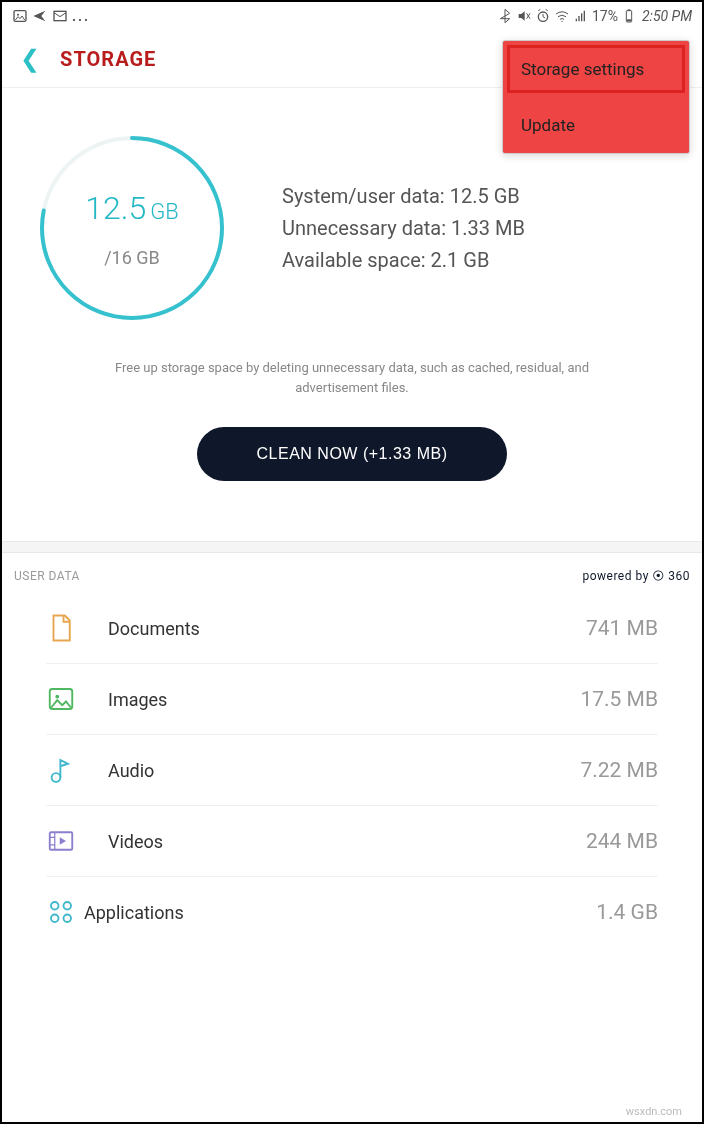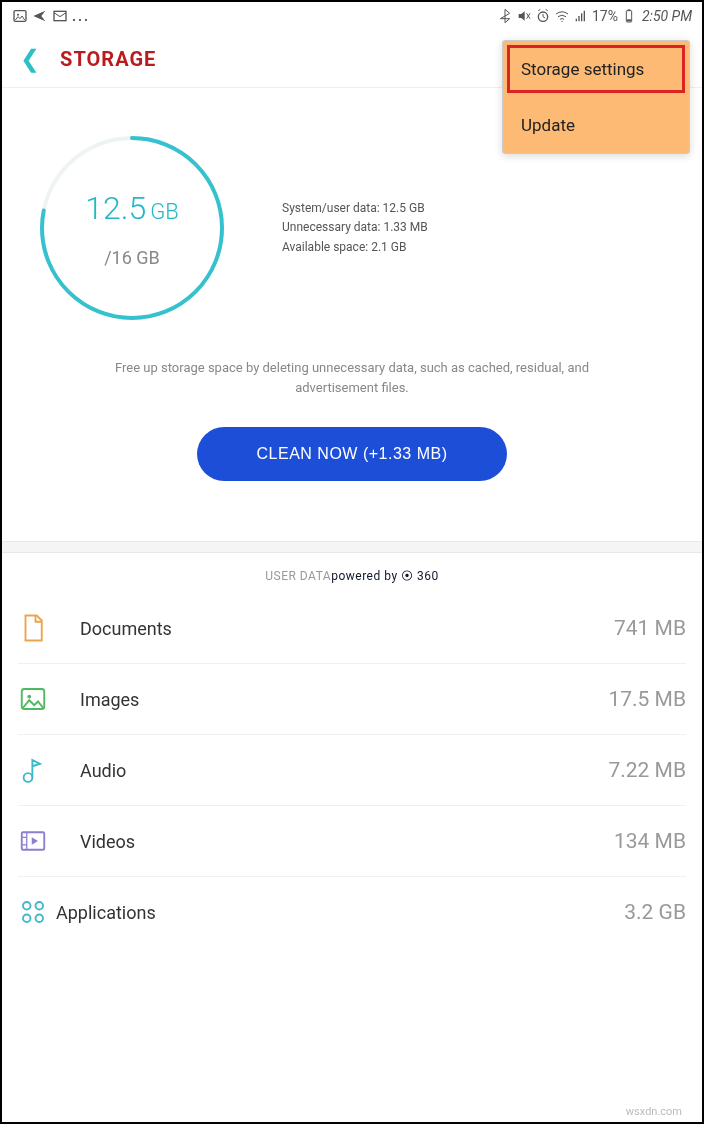--- a/index.html
+++ b/index.html
@@ -33,58 +33,58 @@
       gap: 20px;
       border-bottom: 1px solid #eee;
     }
     .back-chevron { color: #2bc0c6; font-size: 24px; font-weight: 300; }
     .header-title { font-size: 20px; font-weight: 700; letter-spacing: 1px; color: #b91c1c; }
     .dropdown {
       position: absolute;
       top: 38px;
       right: 12px;
       width: 188px;
-      background: #fdba74;
+      background: #ef4444;
       border: 1px solid #ccc;
       border-radius: 3px;
       box-shadow: 0 2px 8px rgba(0,0,0,0.15);
       z-index: 10;
     }
     .dropdown-item { padding: 18px 18px; font-size: 17px; color: #222; }
     .dropdown-item.highlight { outline: 3px solid #d22; outline-offset: -7px; }
     .storage-sec { padding: 40px 30px 20px; }
     .storage-row { display: flex; align-items: center; gap: 50px; }
     .ring-wrap { position: relative; width: 200px; height: 200px; }
     .ring-wrap svg { width: 200px; height: 200px; transform: rotate(-90deg); }
     .ring-center {
       position: absolute; inset: 0; display: flex; flex-direction: column;
       align-items: center; justify-content: center;
     }
     .used-val { font-size: 32px; color: #23b8c5; font-weight: 300; }
     .used-unit { font-size: 22px; color: #23b8c5; font-weight: 300; margin-left: 4px; }
     .total-val { font-size: 18px; color: #888; margin-top: 20px; }
     .stats { flex: 1; }
-    .stat-line { font-size: 12px; color: #555; line-height: 1.6; }
+    .stat-line { font-size: 20px; color: #555; line-height: 1.6; }
     .hint {
       text-align: center; color: #888; font-size: 13px; line-height: 1.5;
       padding: 30px 20px 10px; max-width: 600px; margin: 0 auto;
     }
     .clean-btn {
       display: block; margin: 20px auto 40px;
-      background: #1d4ed8; color: #fff; border: none;
+      background: #0f172a; color: #fff; border: none;
       border-radius: 30px; padding: 18px 60px; font-size: 16px;
       letter-spacing: 0.5px;
     }
     .divider { height: 12px; background: #f5f5f5; border-top: 1px solid #e8e8e8; border-bottom: 1px solid #e8e8e8; }
     .section-head {
-      display: flex; justify-content: center; align-items: center;
-      padding: 16px 28px 10px; font-size: 12px; color: #999; letter-spacing: 0.5px;
+      display: flex; justify-content: space-between; align-items: center;
+      padding: 16px 12px 10px; font-size: 12px; color: #999; letter-spacing: 0.5px;
     }
     .powered { font-size: 12px; color: #0f172a; }
-    .list { padding: 0 16px; }
+    .list { padding: 0 44px; }
     .list-item {
       display: flex; align-items: center; gap: 32px;
       padding: 20px 0; border-bottom: 1px solid #f0f0f0;
     }
     .list-item:last-child { border-bottom: none; gap: 8px; }
     .li-icon { width: 30px; height: 30px; display: flex; align-items: center; justify-content: center; }
     .li-label { flex: 1; font-size: 18px; color: #333; }
     .li-size { font-size: 21px; color: #999; }
     .watermark { position: absolute; bottom: 4px; right: 20px; font-size: 11px; color: #bbb; }
   </style>
@@ -229,29 +229,29 @@
   </div>
   <div class="list-item">
     <span class="li-icon">
         <svg viewBox="0 0 24 24">
           <rect x="3" y="5" width="18" height="14" rx="1" fill="none" stroke="#8d7fce" stroke-width="1.5"></rect>
           <path d="M7 5v14M3 9h4M3 15h4" stroke="#8d7fce" stroke-width="1"></path>
           <path d="M11 9l5 3-5 3z" fill="#8d7fce"></path>
         </svg>
       </span>
     <span class="li-label">Videos</span>
-    <span class="li-size">134 MB</span>
+    <span class="li-size">244 MB</span>
   </div>
   <div class="list-item">
     <span class="li-icon">
         <svg viewBox="0 0 24 24">
           <circle cx="7" cy="7" r="3" fill="none" stroke="#3fb7cc" stroke-width="1.5"></circle>
           <circle cx="17" cy="7" r="3" fill="none" stroke="#3fb7cc" stroke-width="1.5"></circle>
           <circle cx="7" cy="17" r="3" fill="none" stroke="#3fb7cc" stroke-width="1.5"></circle>
           <circle cx="17" cy="17" r="3" fill="none" stroke="#3fb7cc" stroke-width="1.5"></circle>
         </svg>
       </span>
     <span class="li-label">Applications</span>
-    <span class="li-size">3.2 GB</span>
+    <span class="li-size">1.4 GB</span>
   </div>
 </div>
 
 <div class="watermark">wsxdn.com</div>
 
 </body></html>

